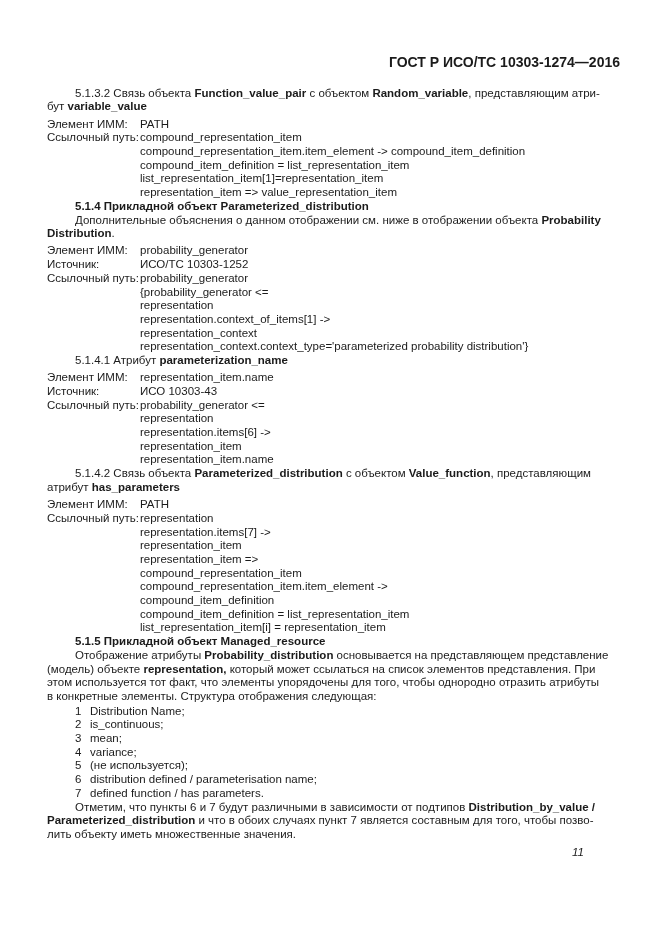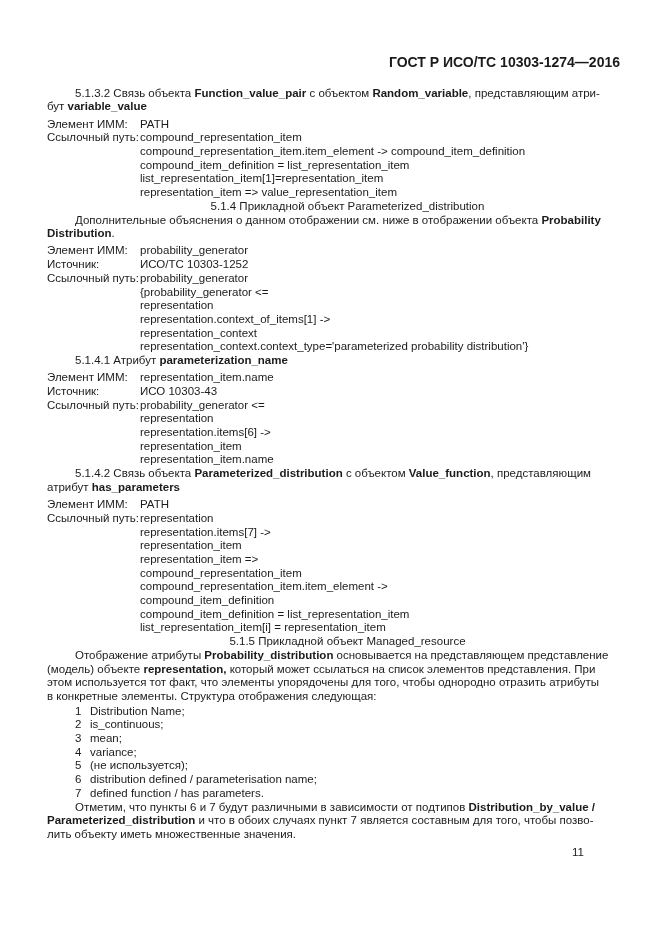--- a/index.html
+++ b/index.html
@@ -27,35 +27,35 @@
   }
   .para {
     margin: 0;
     text-indent: 28px;
     white-space: pre-line;
   }
   .para b { font-weight: bold; }
   .heading {
     margin: 0;
     text-indent: 28px;
-    font-weight: normal;
+    font-weight: bold;
     white-space: pre-line;
-    text-align: center;
   }
   .dl { margin: 3.5px 0 0 0; }
   .dl-row { display: flex; align-items: flex-start; }
   .dl-label { flex: 0 0 93px; width: 93px; }
   .dl-value { white-space: pre-line; }
   .num-list { margin: 1px 0 0 28px; }
   .list-row { display: flex; }
   .list-num { flex: 0 0 15px; width: 15px; }
   .page-number {
     text-align: right;
     padding-right: 36px;
     margin-top: 4px;
+    font-style: italic;
   }
 </style>
 </head>
 <body>
 
 <div class="page">
 
   <div class="doc-header">ГОСТ Р ИСО/ТС 10303-1274—2016</div>
 
   <p class="para"><span>5.1.3.2 Связь объекта </span><b>Function_value_pair</b><span> с объектом </span><b>Random_variable</b><span>, представляющим атри-

